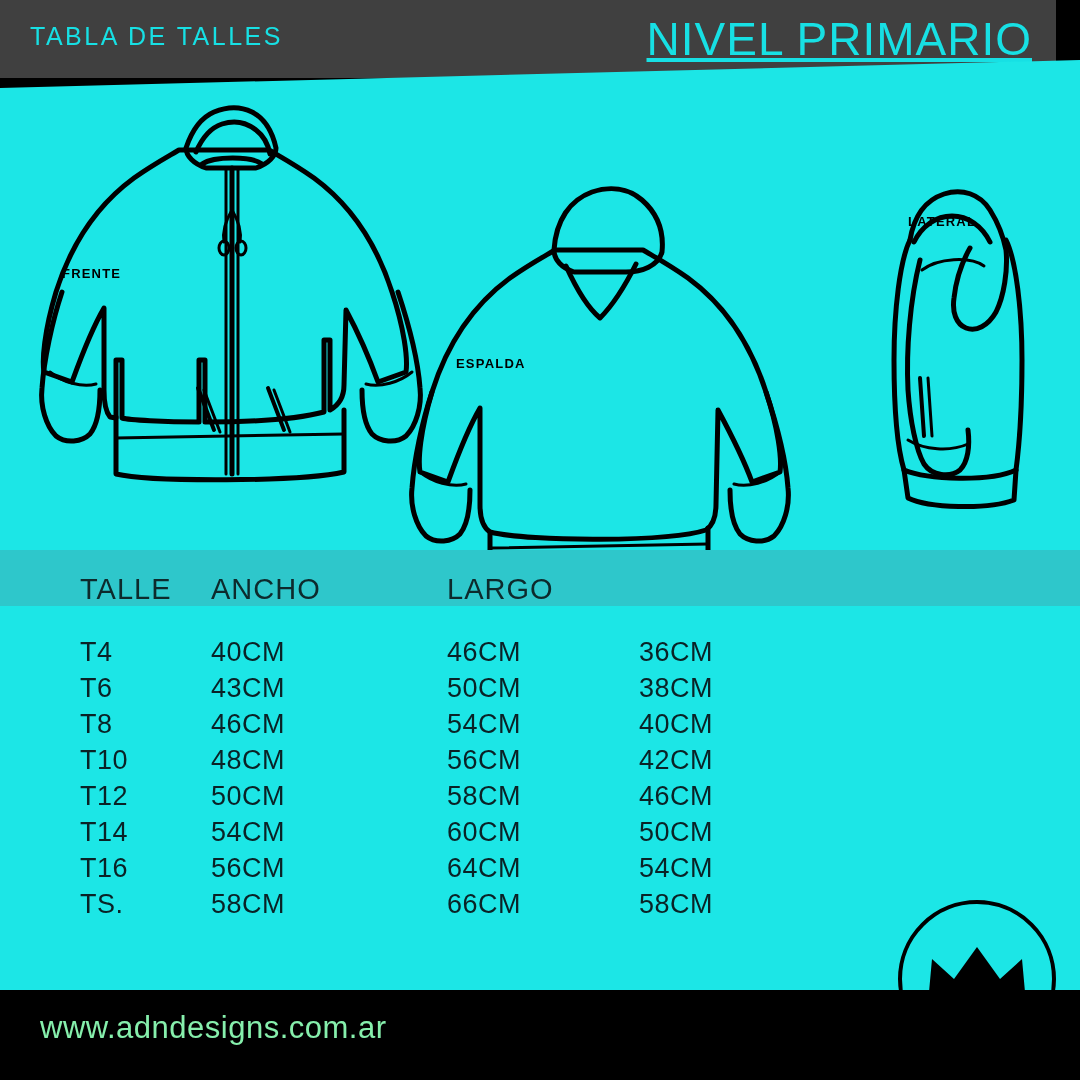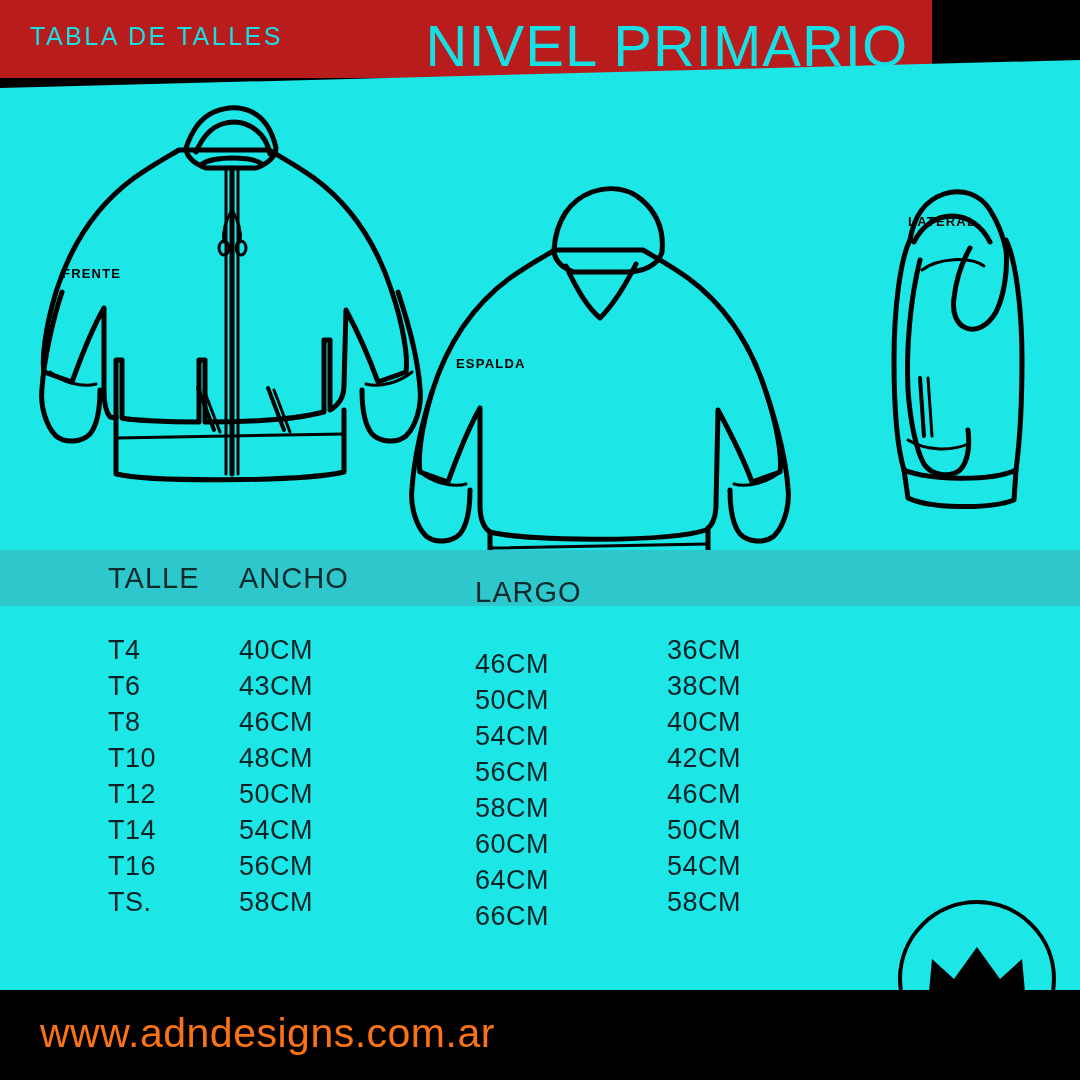--- a/index.html
+++ b/index.html
@@ -11,36 +11,37 @@
   }
   .canvas {
     position: relative;
     width: 1080px; height: 1080px;
     background: #000000;
   }
 
   
   .header {
     position: absolute; top: 0; left: 0;
-    width: 932px; height: 78px;
-    background: #b91c1c;
+    width: 1056px; height: 78px;
+    background: #404040;
   }
   .header-left {
     position: absolute; left: 30px; top: 22px;
     color: #17e0e4;
     font-size: 25px;
     letter-spacing: 2.5px;
     font-weight: 400;
   }
   .header-right {
     position: absolute; right: 24px; top: 12px;
     color: #17e0e4;
-    font-size: 58px;
+    font-size: 46px;
     letter-spacing: 1px;
     font-weight: 400;
+    text-decoration: underline;
   }
 
   
   .teal-panel {
     position: absolute;
     left: 0; top: 60px;
     width: 1080px; height: 930px;
     background: #1ce6e6;
     clip-path: polygon(0 28px, 1080px 0px, 1080px 930px, 0 930px);
   }
@@ -72,22 +73,21 @@
     background: #2ec7cb;
   }
   .table {
     position: absolute;
     left: 0; top: 550px;
     width: 1080px;
   }
   .row {
     display: flex;
     height: 36px;
-    align-items: center;
-    padding-left: 28px;
+    align-items: flex-end;
   }
   .row.head {
     height: 56px;
   }
   .cell {
     color: #0a2226;
     font-size: 27px;
     letter-spacing: 0.5px;
   }
   .row.head .cell {
@@ -108,22 +108,22 @@
   
   .footer {
     position: absolute;
     left: 0; top: 990px;
     width: 1080px; height: 90px;
     background: #000000;
   }
   .footer-url {
     position: absolute;
     left: 40px; top: 1010px;
-    color: #f97316;
-    font-size: 41px;
+    color: #86efac;
+    font-size: 31px;
     letter-spacing: 0.5px;
   }
 
   
   .logo-badge {
     position: absolute;
     left: 898px; top: 900px;
     width: 158px; height: 158px;
     border-radius: 50%;
     background: #1ce6e6;

